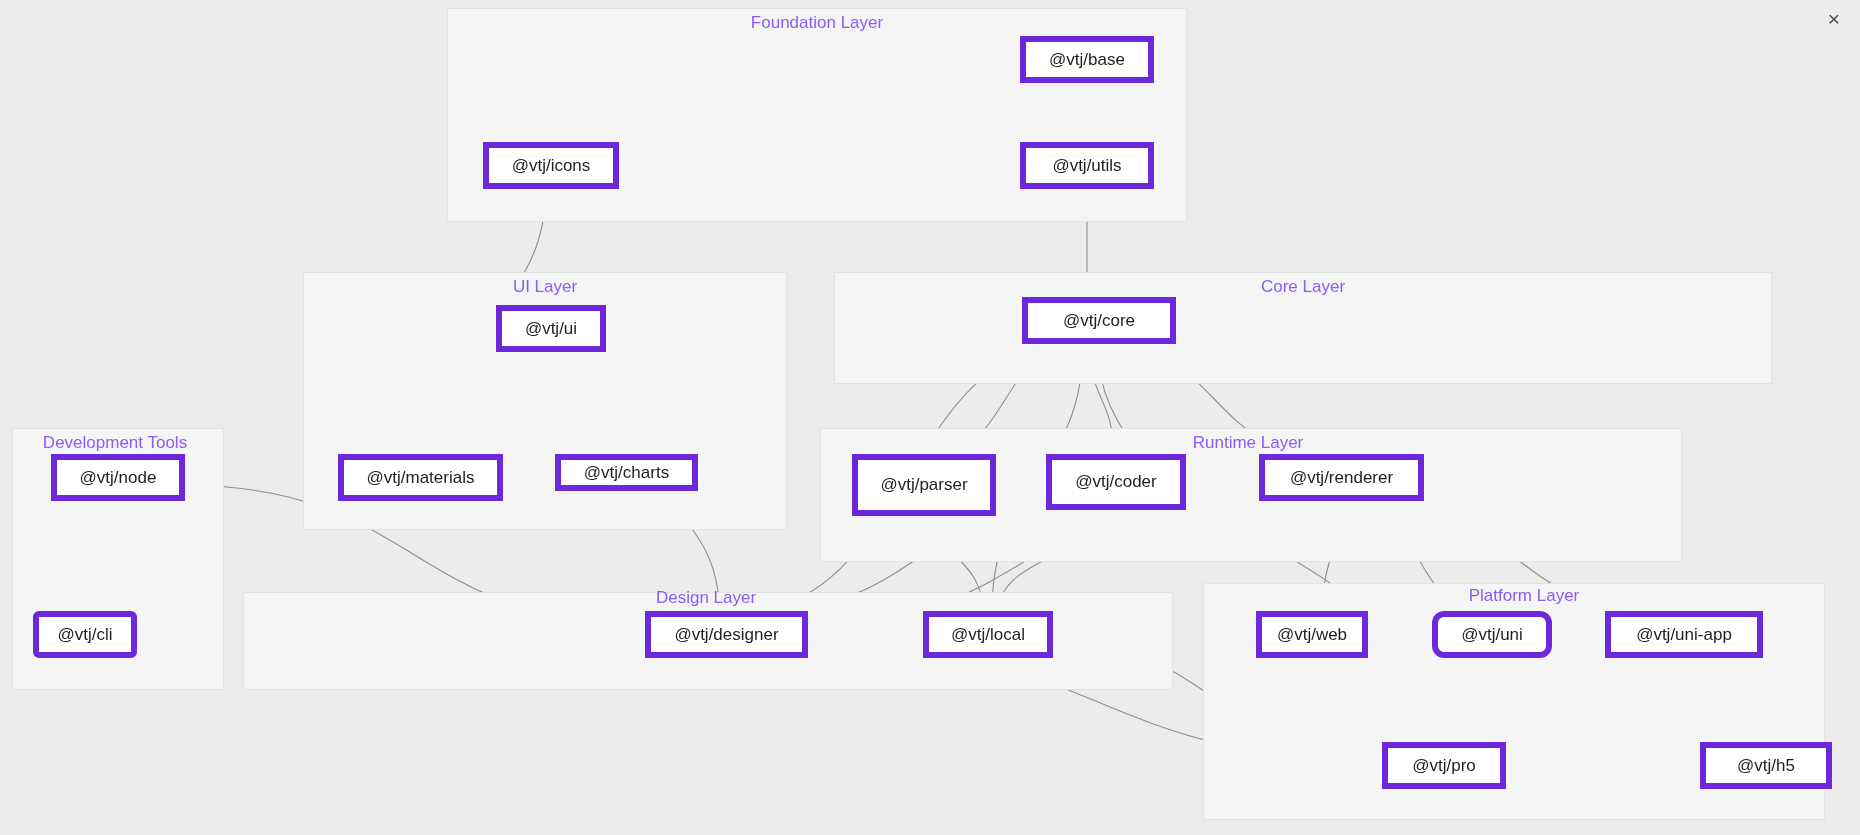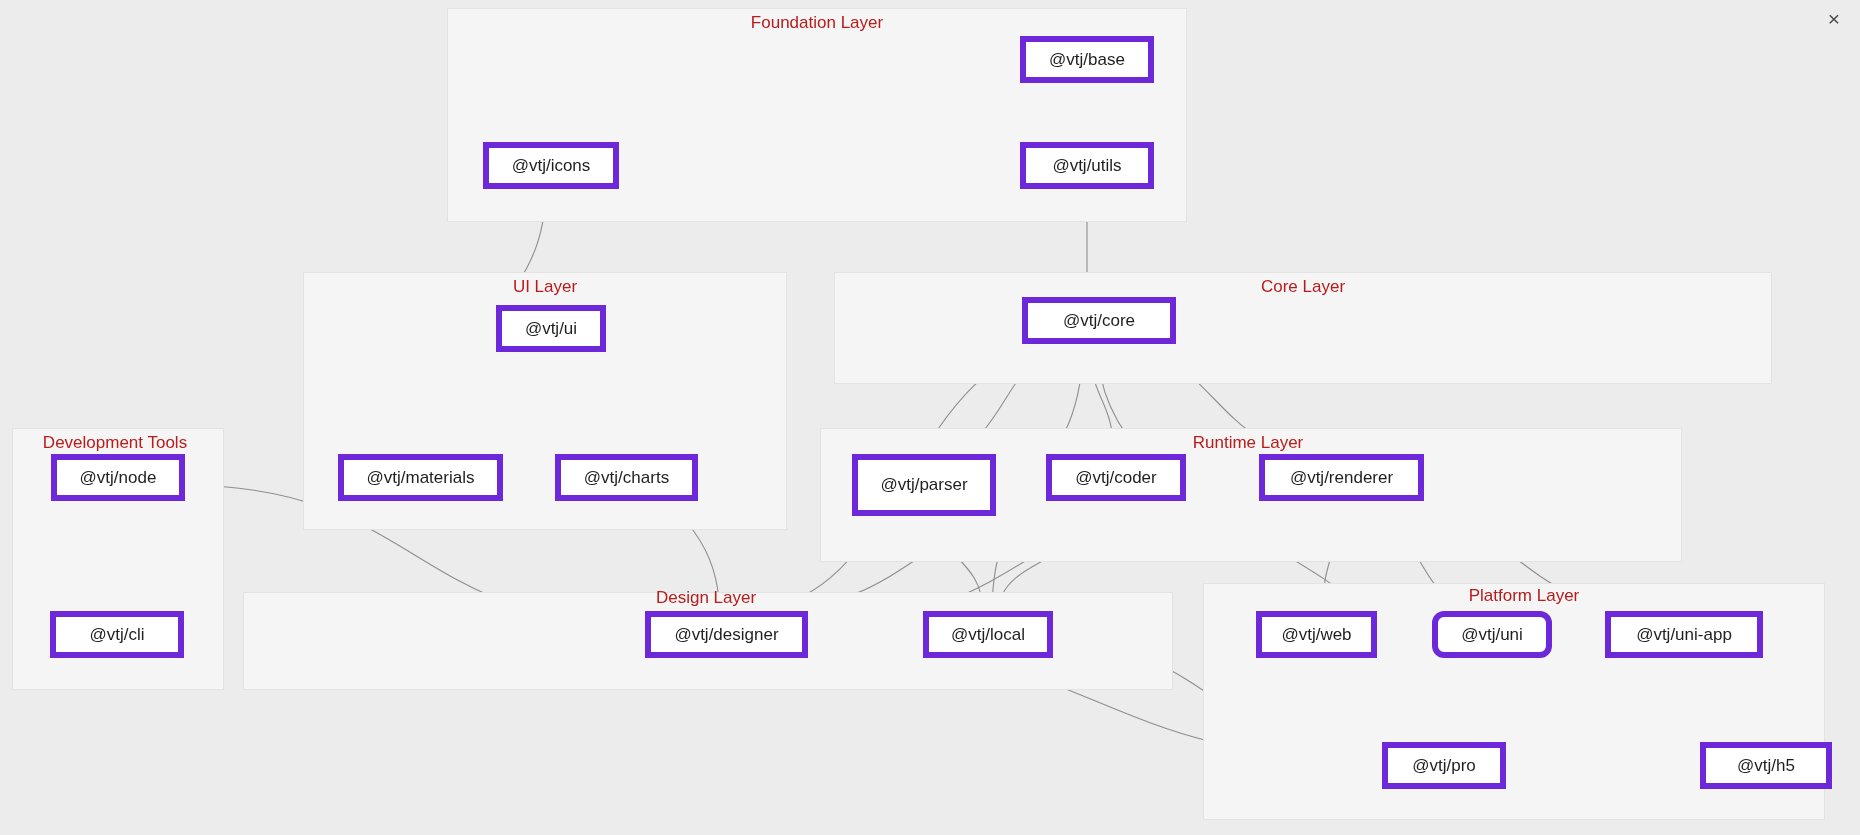--- a/index.html
+++ b/index.html
@@ -12,21 +12,21 @@
   #stage{position:absolute;left:0;top:0;width:1860px;height:835px;}
   .cluster{
     position:absolute;
     background:#f5f5f5;
     border:1px solid #e3e3e3;
     box-sizing:border-box;
   }
   .cluster-label{
     position:absolute;
     font-size:17px;
-    color:#b91c1c;
+    color:#8b5cf6;
     white-space:nowrap;
     transform:translateX(-50%);
     line-height:1;
   }
   .node{
     position:absolute;
     background:#ffffff;
     border:6px solid #6d28d9;
     box-sizing:border-box;
     display:flex;align-items:center;justify-content:center;
@@ -110,29 +110,29 @@
       <div class="cluster" style="left: 1203px; top: 583px; width: 622px; height: 237px;"></div>
       <div class="cluster-label" style="left: 1524px; top: 587px;">Platform Layer</div>
     </div>
   <div id="nodes">
       <div class="node" style="left: 1020px; top: 36px; width: 134px; height: 47px;">@vtj/base</div>
       <div class="node" style="left: 1020px; top: 142px; width: 134px; height: 47px;">@vtj/utils</div>
       <div class="node" style="left: 483px; top: 142px; width: 136px; height: 47px;">@vtj/icons</div>
       <div class="node" style="left: 496px; top: 297px; width: 110px; height: 47px; margin-top: 8px;">@vtj/ui</div>
       <div class="node" style="left: 1022px; top: 297px; width: 154px; height: 47px;">@vtj/core</div>
       <div class="node" style="left: 51px; top: 454px; width: 134px; height: 47px;">@vtj/node</div>
-      <div class="node" style="left: 50px; top: 611px; width: 134px; height: 47px;">@vtj/cli</div>
+      <div class="node" style="left: 33px; top: 611px; width: 104px; height: 47px; border-radius: 6px;">@vtj/cli</div>
       <div class="node" style="left: 338px; top: 454px; width: 165px; height: 47px;">@vtj/materials</div>
-      <div class="node" style="left: 555px; top: 454px; width: 143px; height: 47px;">@vtj/charts</div>
+      <div class="node" style="left: 555px; top: 454px; width: 143px; height: 37px;">@vtj/charts</div>
       <div class="node" style="left: 852px; top: 454px; width: 144px; height: 62px;">@vtj/parser</div>
-      <div class="node" style="left: 1046px; top: 454px; width: 140px; height: 47px;">@vtj/coder</div>
+      <div class="node" style="left: 1046px; top: 454px; width: 140px; height: 56px;">@vtj/coder</div>
       <div class="node" style="left: 1259px; top: 454px; width: 165px; height: 47px;">@vtj/renderer</div>
       <div class="node" style="left: 645px; top: 611px; width: 163px; height: 47px;">@vtj/designer</div>
       <div class="node" style="left: 923px; top: 611px; width: 130px; height: 47px;">@vtj/local</div>
-      <div class="node" style="left: 1256px; top: 611px; width: 121px; height: 47px;">@vtj/web</div>
+      <div class="node" style="left: 1256px; top: 611px; width: 112px; height: 47px;">@vtj/web</div>
       <div class="node" style="left: 1432px; top: 611px; width: 120px; height: 47px; border-radius: 12px;">@vtj/uni</div>
       <div class="node" style="left: 1605px; top: 611px; width: 158px; height: 47px;">@vtj/uni-app</div>
       <div class="node" style="left: 1382px; top: 742px; width: 124px; height: 47px;">@vtj/pro</div>
       <div class="node" style="left: 1700px; top: 742px; width: 132px; height: 47px;">@vtj/h5</div>
     </div>
 
 
   <div class="close-btn">×</div>
 </div>
 

